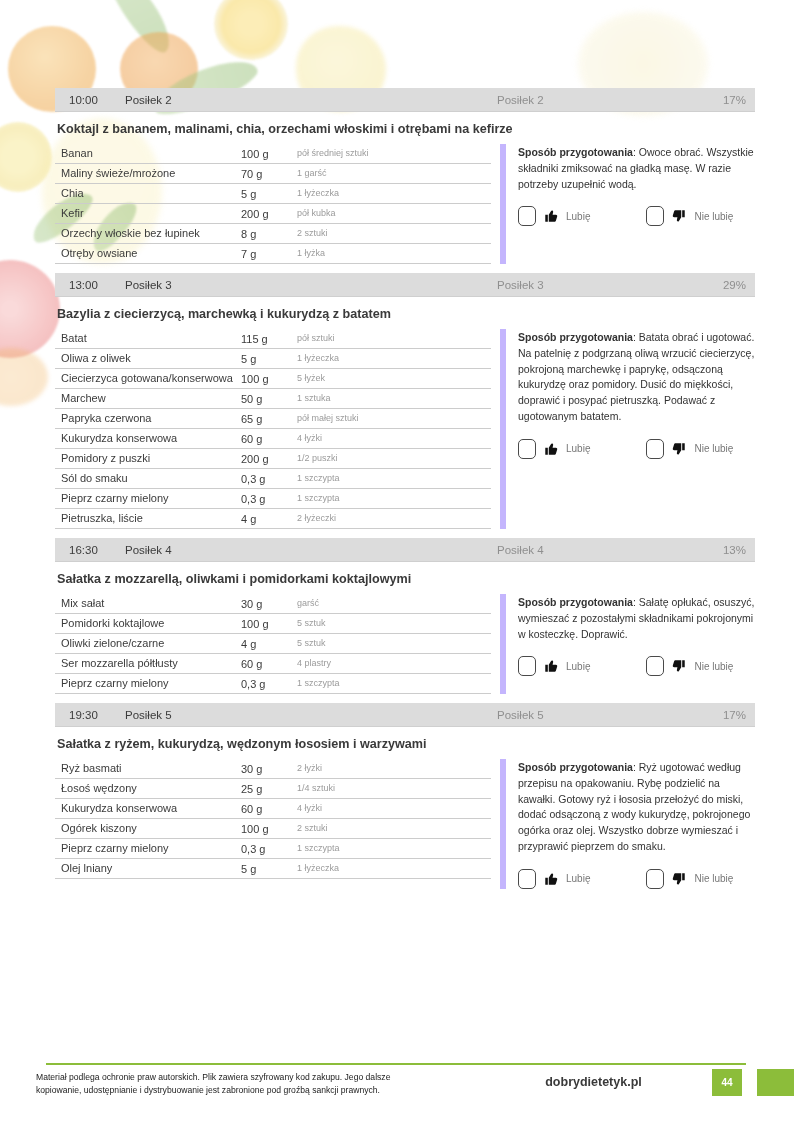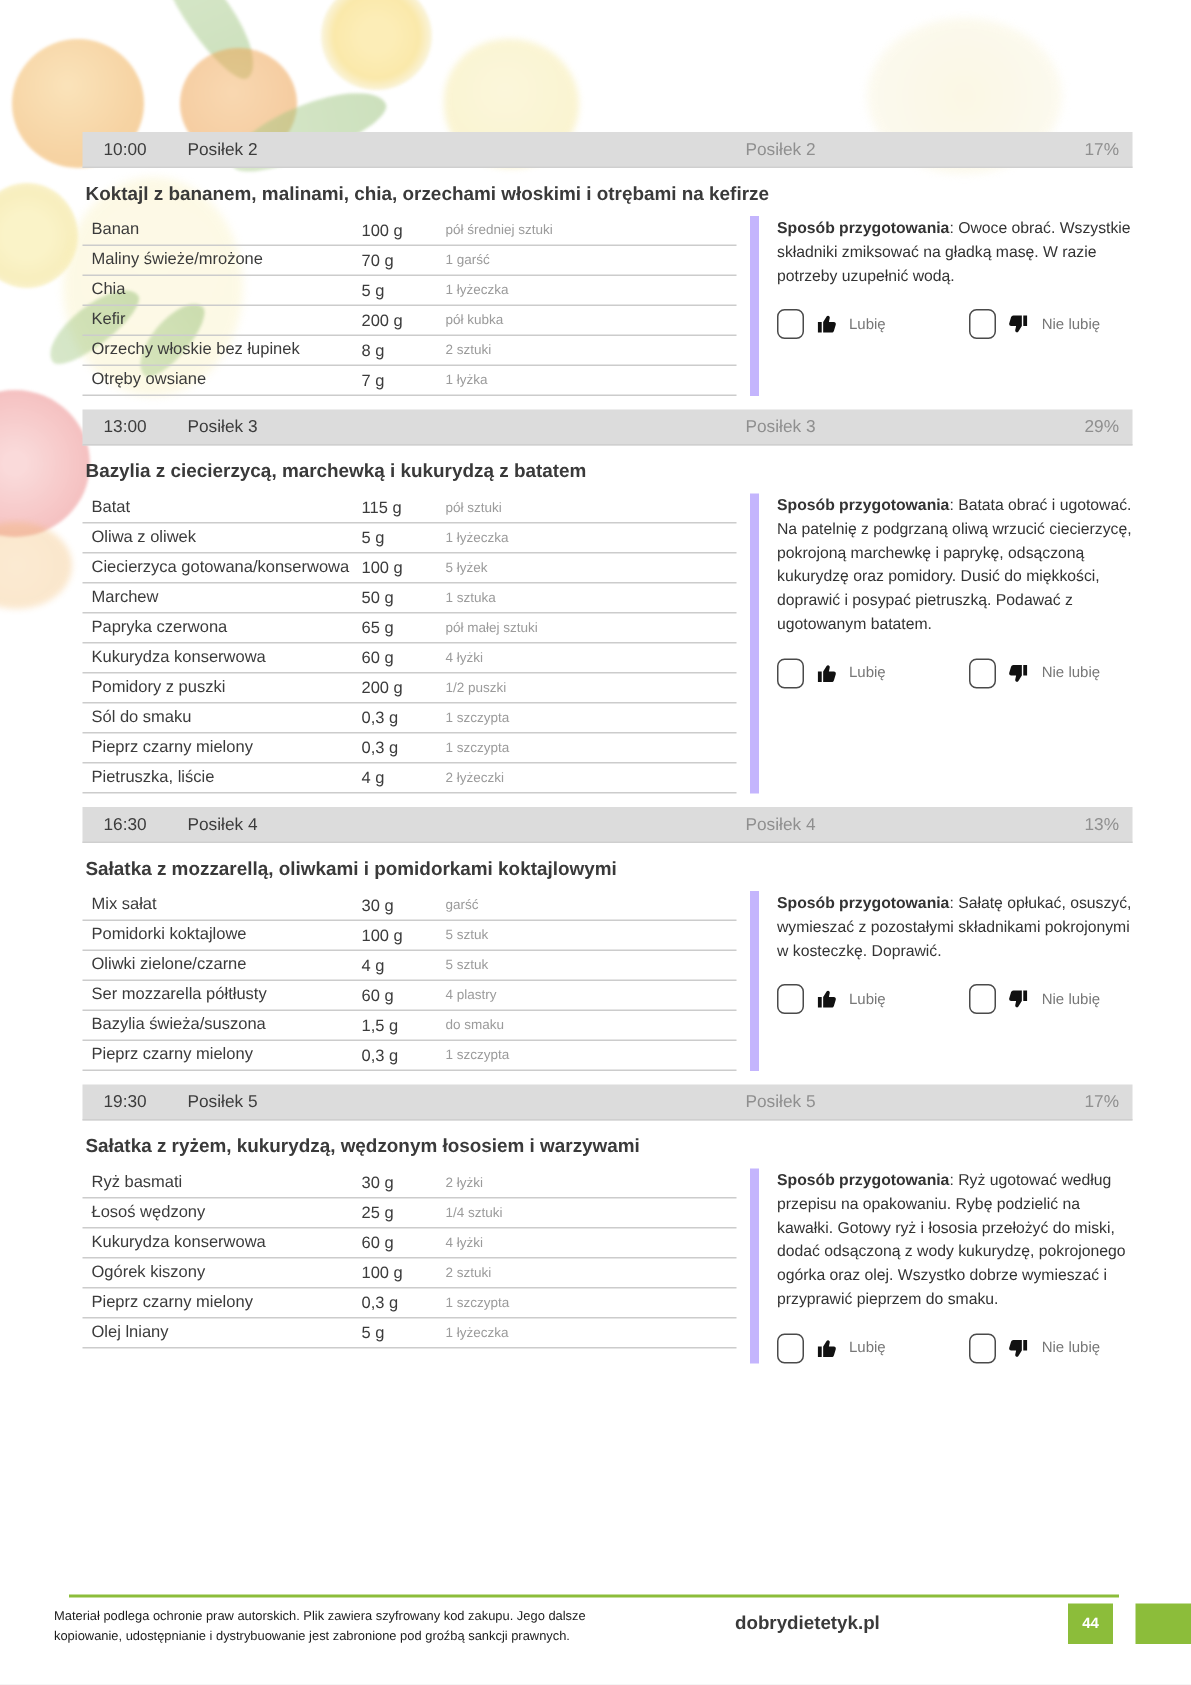--- a/index.html
+++ b/index.html
@@ -62,21 +62,21 @@
   .like-row{display:flex;gap:56px;margin-top:14px;align-items:center;}
   .like-option{display:flex;align-items:center;gap:8px;font-size:10px;color:#777777;}
   .checkbox{width:16px;height:18px;border:1.3px solid #4a4a4a;border-radius:5px;background:#fff;cursor:pointer;}
   .thumb{width:14px;height:14px;display:inline-block;}
   .thumb svg{display:block;}
   .thumb-down svg{transform:rotate(180deg);}
 
   
   .footer-line{position:absolute;left:46px;top:1063px;width:700px;height:2px;}
   .footer-copy{position:absolute;left:36px;top:1071px;width:420px;font-size:8.6px;color:#1c1c1c;line-height:1.55;}
-  .footer-site{position:absolute;left:490px;top:1075px;width:207px;text-align:left;
+  .footer-site{position:absolute;left:490px;top:1075px;width:207px;text-align:center;
     font-size:12.5px;font-weight:bold;color:#3a3a3a;}
   .footer-page{position:absolute;left:712px;top:1069px;width:30px;height:27px;color:#fff;
     font-size:10px;font-weight:bold;display:flex;align-items:center;justify-content:center;}
   .footer-tab{position:absolute;left:757px;top:1069px;width:37px;height:27px;}
 </style>
 </head>
 <body>
 
 <div class="page">
 
@@ -295,25 +295,20 @@
     <span class="ing-amount">4 g</span>
     <span class="ing-measure">5 sztuk</span>
   </div>
 
   <div class="ing-row">
     <span class="ing-name">Ser mozzarella półtłusty</span>
     <span class="ing-amount">60 g</span>
     <span class="ing-measure">4 plastry</span>
   </div>
 
-  <div class="ing-row">
-    <span class="ing-name">Bazylia świeża/suszona</span>
-    <span class="ing-amount">1,5 g</span>
-    <span class="ing-measure">do smaku</span>
-  </div>
 
   <div class="ing-row">
     <span class="ing-name">Pieprz czarny mielony</span>
     <span class="ing-amount">0,3 g</span>
     <span class="ing-measure">1 szczypta</span>
   </div>
 </div>
       <div class="prep-col">
         <div class="prep-text">
           <span class="prep-label">Sposób przygotowania</span><span>: Sałatę opłukać, osuszyć, wymieszać z pozostałymi składnikami pokrojonymi w kosteczkę. Doprawić.</span>

